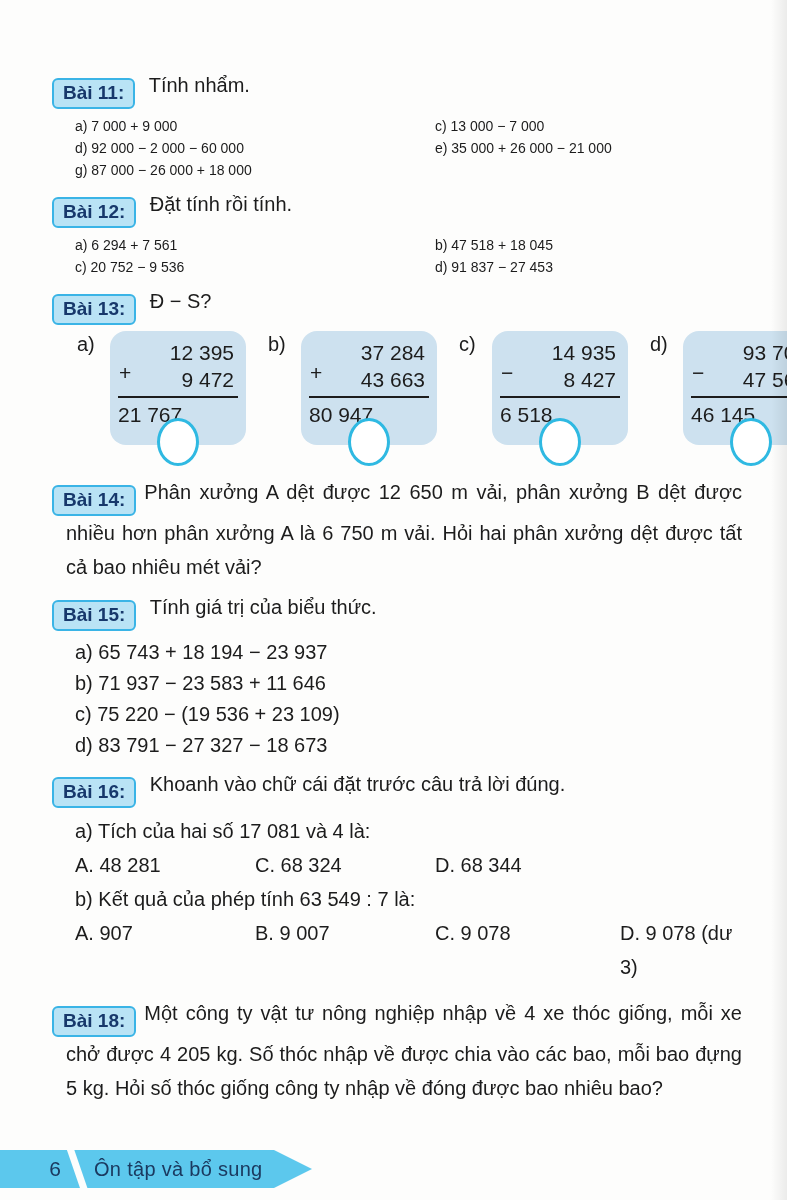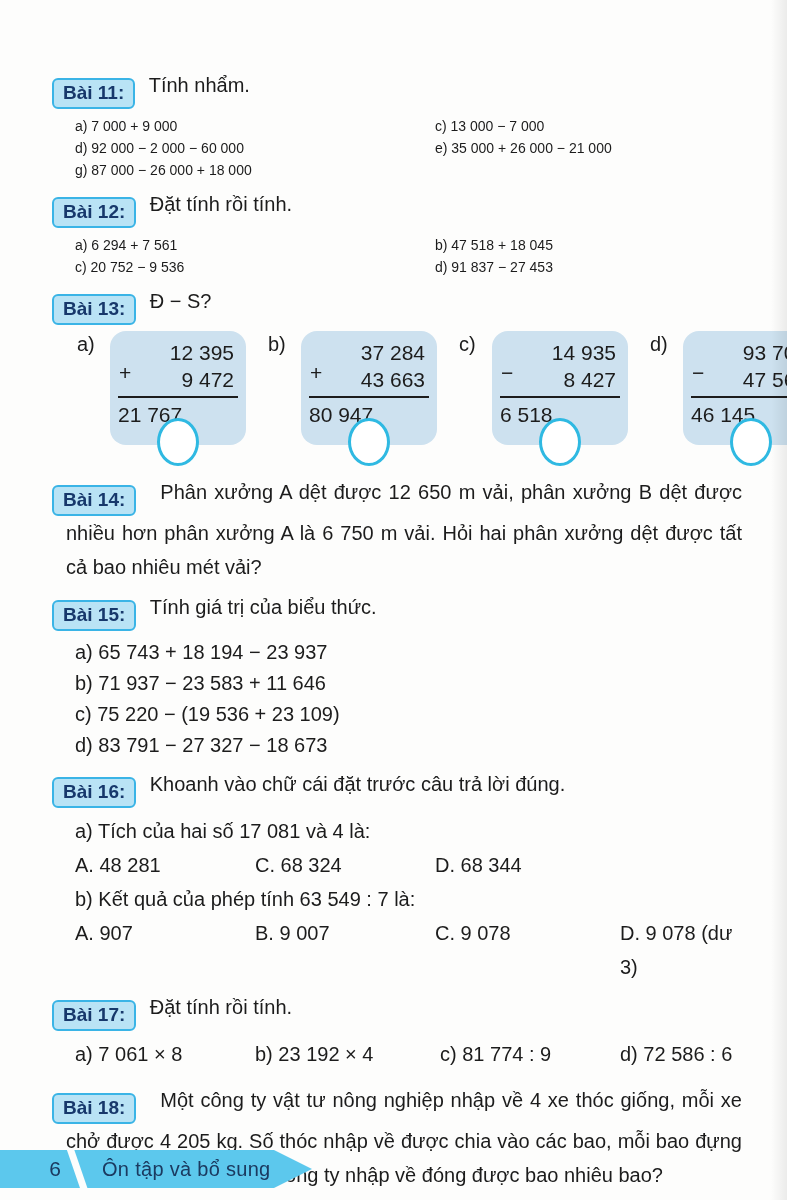--- a/index.html
+++ b/index.html
@@ -82,21 +82,21 @@
     border-radius: 50%;
   }
 
   
   .word-problem {
     font-size: 20px;
     line-height: 34px;
     text-align: justify;
     padding-left: 14px;
   }
-  .word-problem .badge { margin-left: -14px; margin-right: 24px; }
+  .word-problem .badge { margin-left: -14px; margin-right: 8px; }
 
   
   .question-line { font-size: 20px; line-height: 34px; padding-left: 23px; }
   .options-row {
     display: grid;
     grid-template-columns: 180px 180px 185px 1fr;
     padding-left: 23px;
     font-size: 20px;
     line-height: 34px;
   }
@@ -117,21 +117,21 @@
     width: 7px; height: 50px;
     background: #fdfdfc;
     transform: rotate(-19deg);
   }
   .footer-page-number {
     position: absolute; left: 42px; top: 0;
     width: 26px; text-align: center;
     font-size: 21px; line-height: 38px;
   }
   .footer-title {
-    position: absolute; left: 102px; top: 0;
+    position: absolute; left: 94px; top: 0;
     font-size: 20px; line-height: 38px; font-weight: 500;
     letter-spacing: 0.3px;
   }
 </style>
 </head>
 <body>
 
 <div class="page">
 
   <section class="ex">
@@ -257,32 +257,20 @@
     </div>
     <div class="question-line">b) Kết quả của phép tính 63 549 : 7 là:</div>
     <div class="options-row">
       <div>A. 907</div>
       <div>B. 9 007</div>
       <div>C. 9 078</div>
       <div>D. 9 078 (dư 3)</div>
     </div>
   </section>
 
-  <section class="ex">
-    <div class="ex-header">
-      <span class="badge">Bài 17:</span>
-      <span class="ex-title">Đặt tính rồi tính.</span>
-    </div>
-    <div class="options-row ops">
-      <div>a) 7 061 × 8</div>
-      <div>b) 23 192 × 4</div>
-      <div>c) 81 774 : 9</div>
-      <div>d) 72 586 : 6</div>
-    </div>
-  </section>
 
   <section class="ex">
     <p class="word-problem"><span class="badge">Bài 18:</span><span>Một công ty vật tư nông nghiệp nhập về 4 xe thóc giống, mỗi xe chở được 4 205 kg. Số thóc nhập về được chia vào các bao, mỗi bao đựng 5 kg. Hỏi số thóc giống công ty nhập về đóng được bao nhiêu bao?</span></p>
   </section>
 
 </div>
 
 <div class="footer-banner">
   <span class="footer-page-number">6</span>
   <span class="footer-slash"></span>

